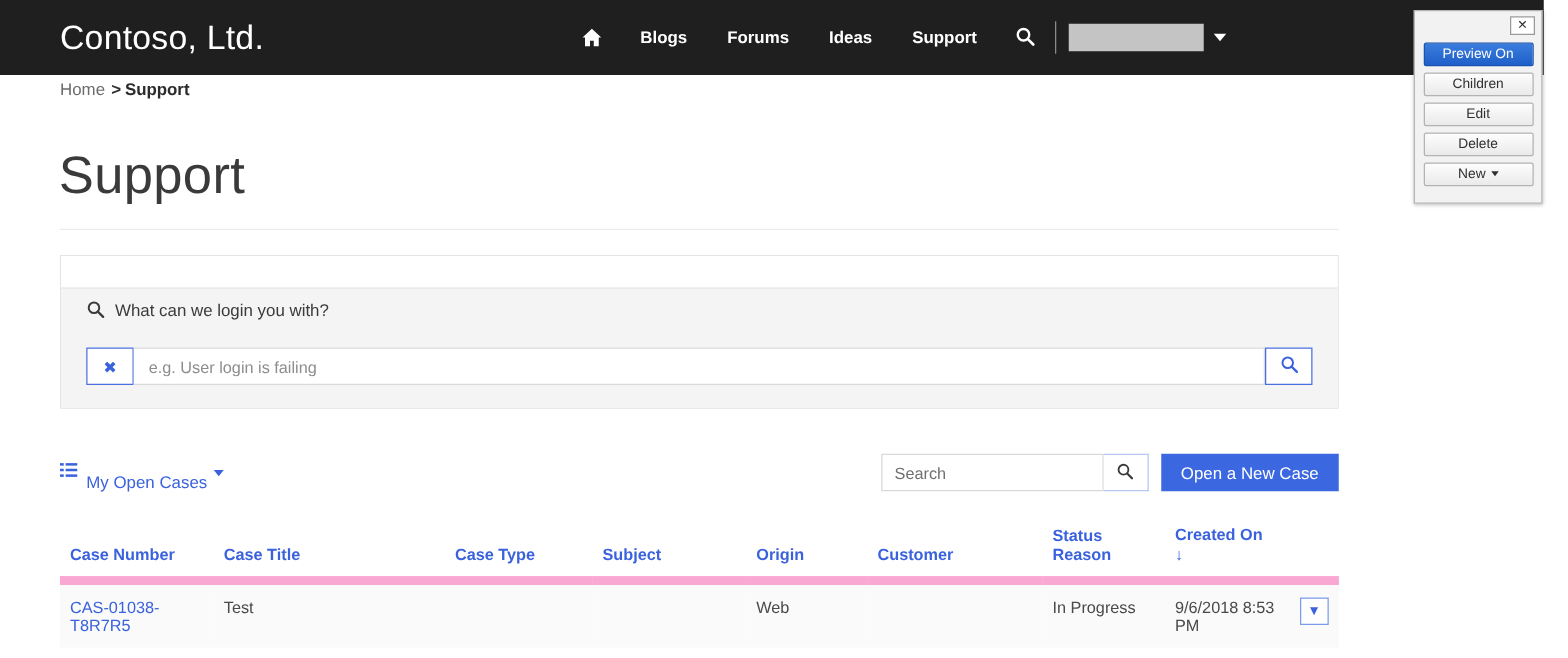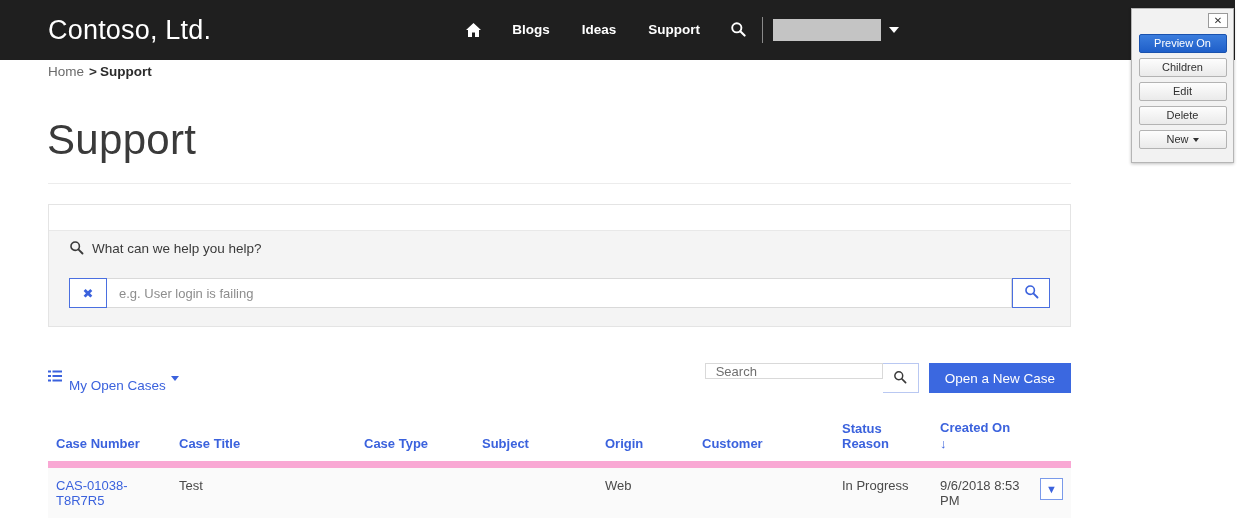--- a/index.html
+++ b/index.html
@@ -230,21 +230,21 @@
     border-right: 4px solid transparent;
     border-top: 5px solid #3b62dd;
   }
   .toolbar-right {
     margin-left: auto;
     display: flex;
     align-items: stretch;
   }
   .case-search {
     width: 178px;
-    height: 16px;
+    height: 30px;
     border: 1px solid #d9d9d9;
     box-sizing: border-box;
     padding: 0 10px;
     font-family: "Liberation Sans", sans-serif;
     font-size: 13px;
     color: #555;
     outline: none;
     background: #fff;
   }
   .case-search::placeholder { color: #6f6f6f; }
@@ -396,20 +396,21 @@
 
   <div class="nav-links">
     <div class="nav-item nav-home">
       <span>
         <svg width="17" height="16" viewBox="0 0 17 16" aria-hidden="true">
           <path d="M8.5 1L1 8h2v7h4v-4.5h3V15h4V8h2z" fill="#ffffff"></path>
         </svg>
       </span>
     </div>
     <div class="nav-item">Blogs</div>
+    <div class="nav-item">Forums</div>
     <div class="nav-item">Ideas</div>
     <div class="nav-item">Support</div>
 
     <div class="nav-search">
       <span>
         <svg width="16" height="16" viewBox="0 0 16 16" aria-hidden="true">
           <circle cx="6.8" cy="6.8" r="4.6" fill="none" stroke="#ffffff" stroke-width="1.9"></circle>
           <line x1="10.3" y1="10.3" x2="14.6" y2="14.6" stroke="#ffffff" stroke-width="2.1" stroke-linecap="round"></line>
         </svg>
       </span>
@@ -434,21 +435,21 @@
 <div class="help-panel">
   <div class="help-panel-top"></div>
 
   <div class="help-panel-head">
     <span>
       <svg width="15" height="15" viewBox="0 0 16 16" aria-hidden="true">
         <circle cx="6.6" cy="6.6" r="4.5" fill="none" stroke="#3a3a3a" stroke-width="1.7"></circle>
         <line x1="10" y1="10" x2="14.4" y2="14.4" stroke="#3a3a3a" stroke-width="2" stroke-linecap="round"></line>
       </svg>
     </span>
-    <span class="label">What can we help you help?</span>
+    <span class="label">What can we login you with?</span>
   </div>
 
   <div class="help-panel-body">
     <div class="clear-btn">
       <span>✖</span>
     </div>
     <input class="help-input" type="text" placeholder="e.g. User login is failing" style="">
     <div class="help-search-btn">
       <span>
         <svg width="15" height="15" viewBox="0 0 16 16" aria-hidden="true">

